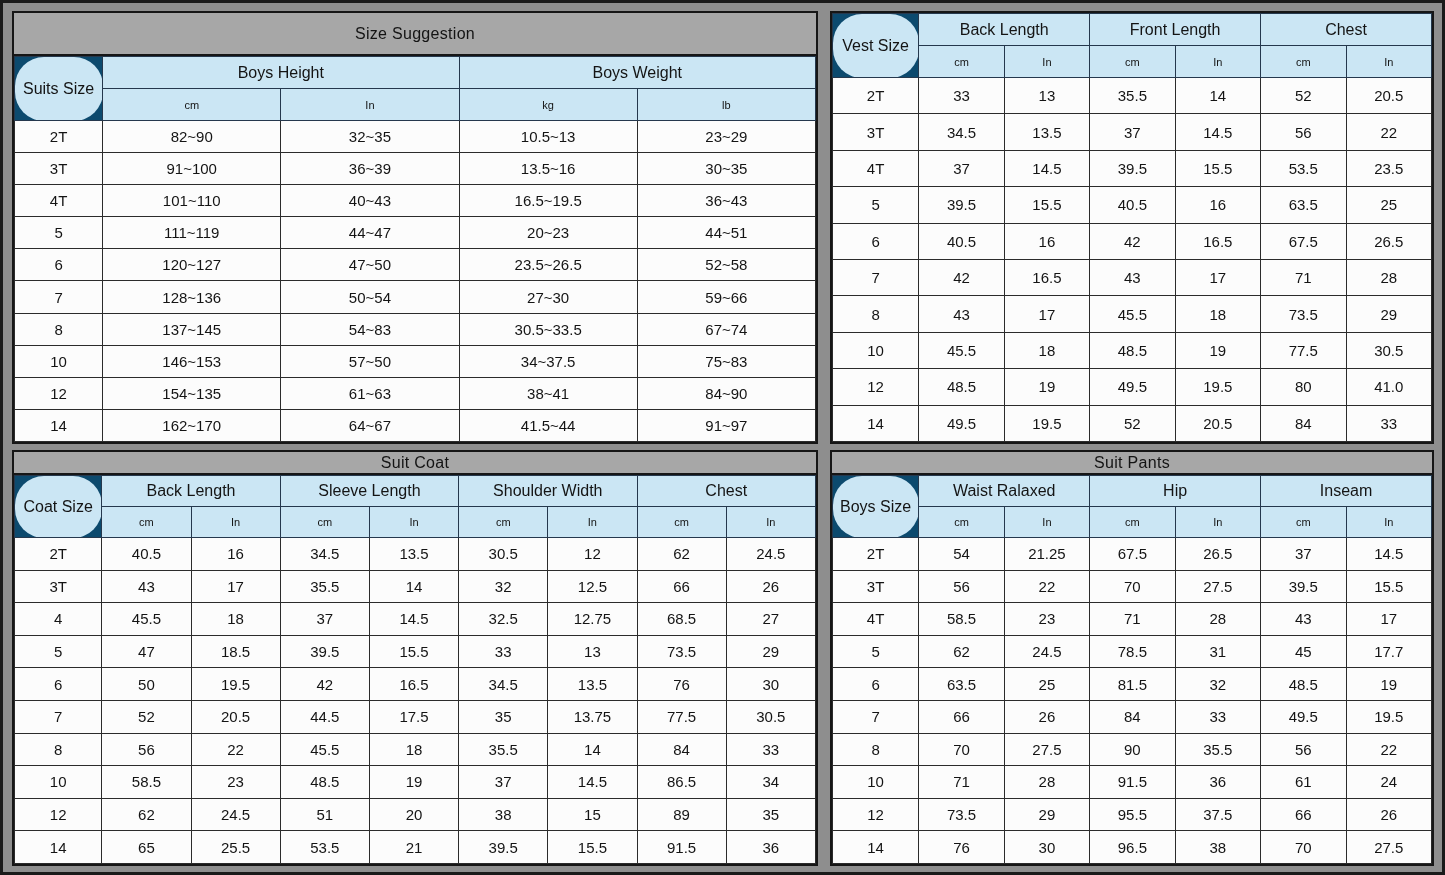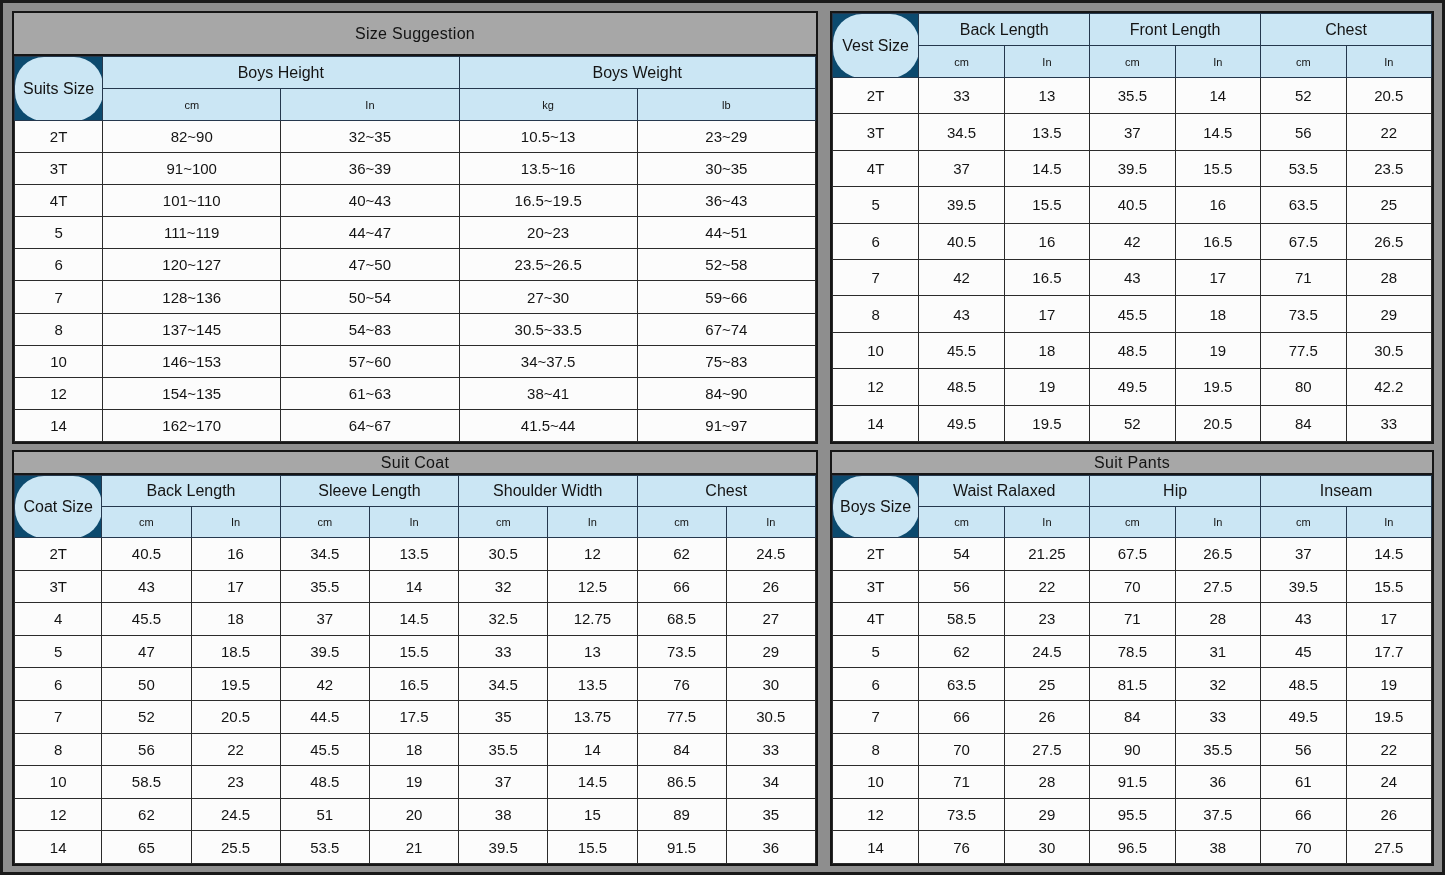--- a/index.html
+++ b/index.html
@@ -148,21 +148,21 @@
           <tr>
             <td>8</td>
             <td>137~145</td>
             <td>54~83</td>
             <td>30.5~33.5</td>
             <td>67~74</td>
           </tr>
           <tr>
             <td>10</td>
             <td>146~153</td>
-            <td>57~60</td>
+            <td>57~50</td>
             <td>34~37.5</td>
             <td>75~83</td>
           </tr>
           <tr>
             <td>12</td>
             <td>154~135</td>
             <td>61~63</td>
             <td>38~41</td>
             <td>84~90</td>
           </tr>
@@ -277,21 +277,21 @@
             <td>77.5</td>
             <td>30.5</td>
           </tr>
           <tr>
             <td>12</td>
             <td>48.5</td>
             <td>19</td>
             <td>49.5</td>
             <td>19.5</td>
             <td>80</td>
-            <td>42.2</td>
+            <td>41.0</td>
           </tr>
           <tr>
             <td>14</td>
             <td>49.5</td>
             <td>19.5</td>
             <td>52</td>
             <td>20.5</td>
             <td>84</td>
             <td>33</td>
           </tr>

